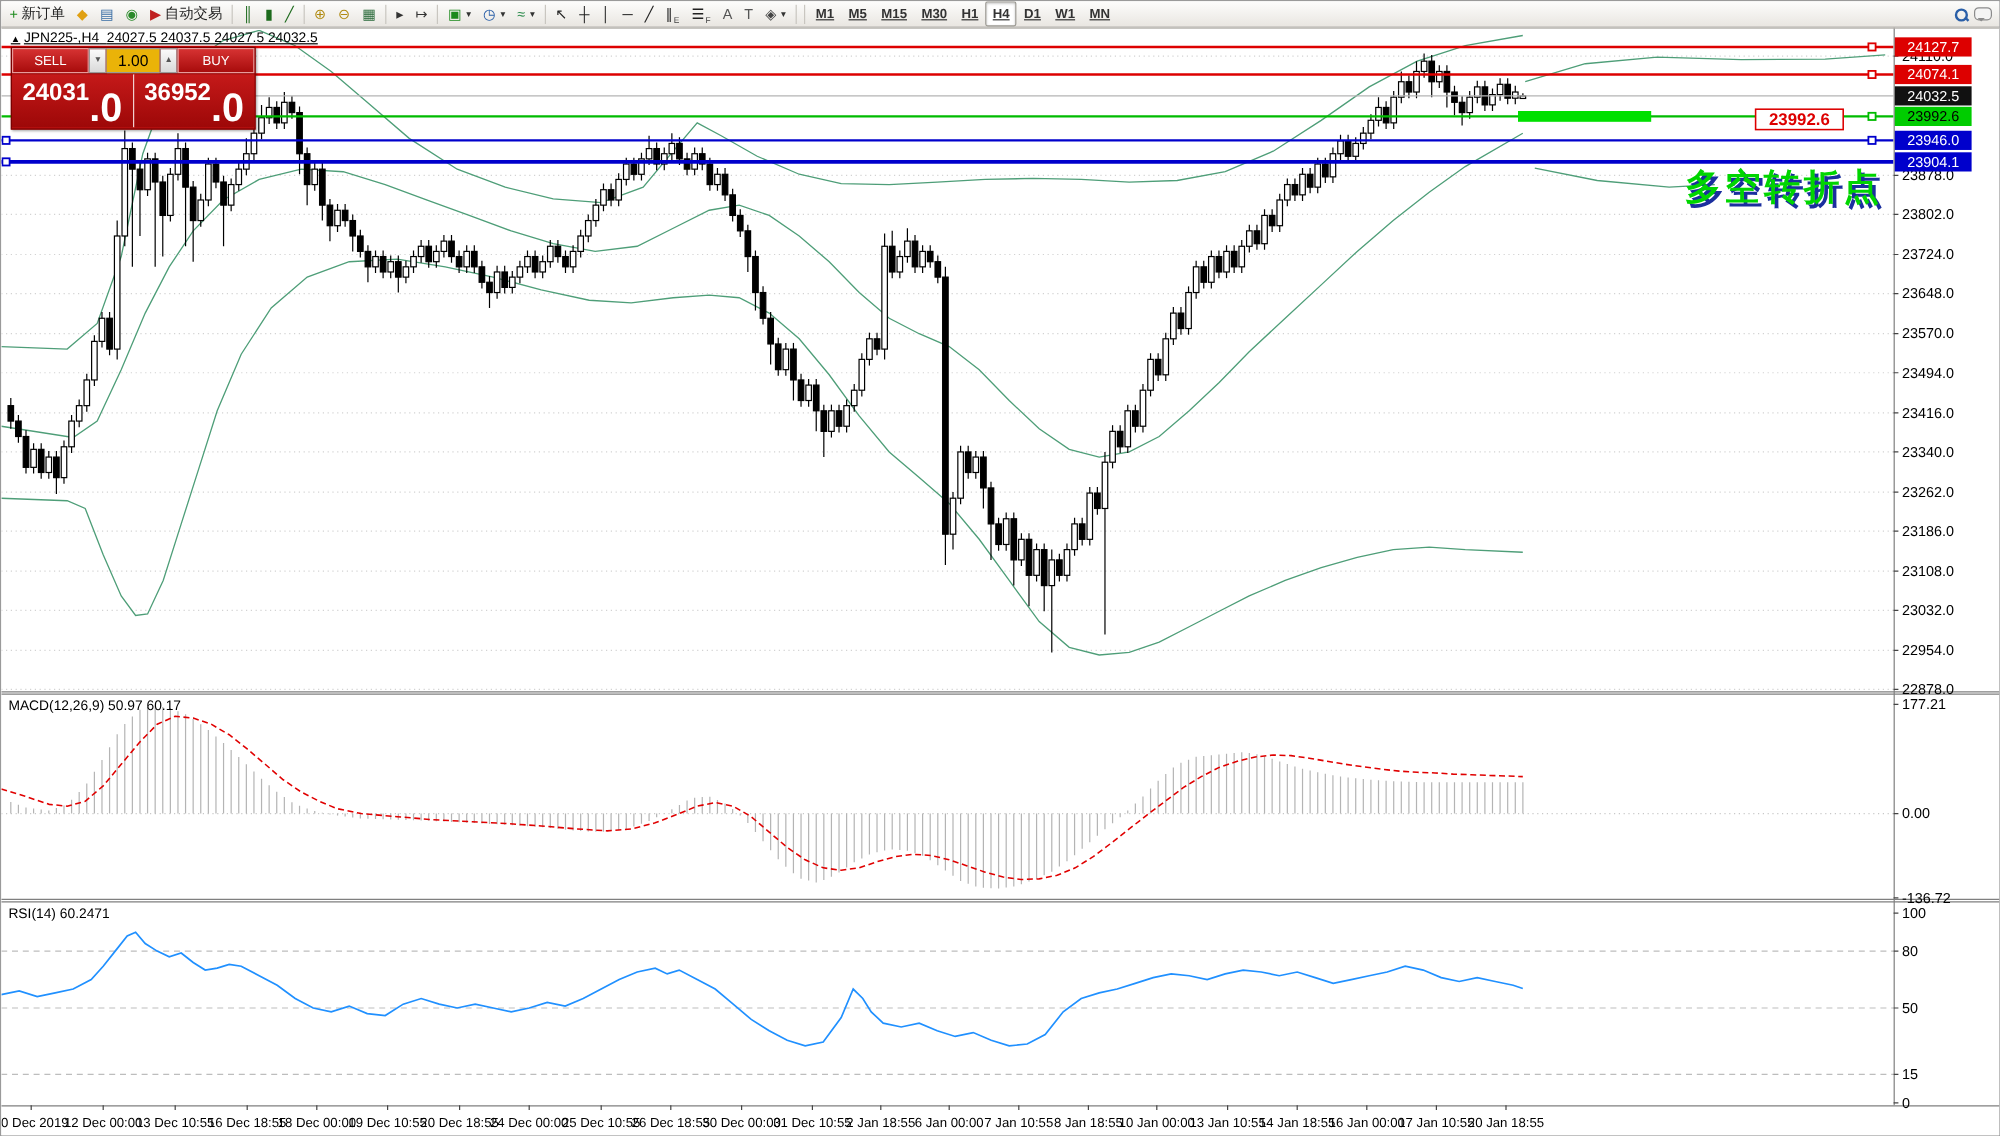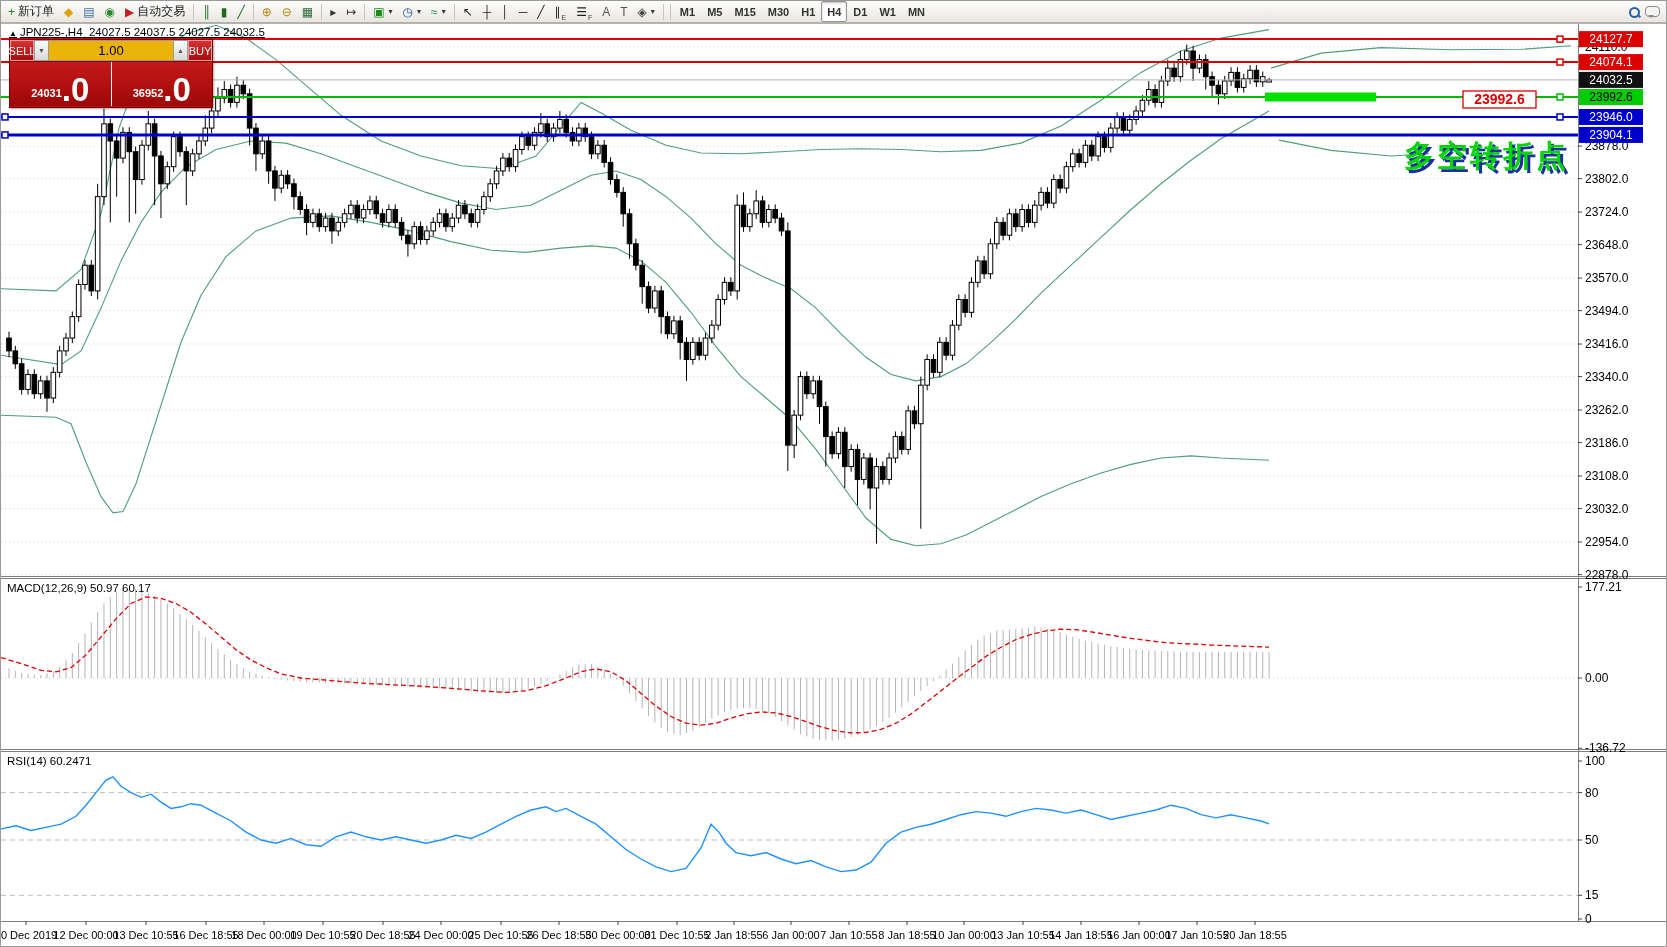--- a/index.html
+++ b/index.html
@@ -5,40 +5,40 @@
   html,body{margin:0;padding:0;background:#fff;font-family:"Liberation Sans",sans-serif;}
   #app{position:relative;width:1667px;height:947px;overflow:hidden;background:#fff;border:1px solid #9a9a9a;box-sizing:border-box;}
   
   #toolbar{position:absolute;left:0;top:0;width:1667px;height:22px;background:linear-gradient(#fdfdfc,#e9e6e1);border-bottom:1px solid #b5b2ac;display:flex;align-items:center;padding:0 2px;box-sizing:border-box;z-index:5;}
   .tb-btn{display:inline-flex;align-items:center;gap:3px;height:19px;padding:0 4px;border:1px solid transparent;border-radius:2px;font-size:12px;color:#222;cursor:default;white-space:nowrap;}
   .tb-btn.active{background:#fff;border:1px solid #9a9891;box-shadow:inset 0 1px 2px #bbb;}
   .tb-sep{width:1px;height:16px;background:#c9c6c0;margin:0 3px;}
   .tb-glyph{font-size:12px;line-height:1;}
   .tb-sub{font-size:7px;margin-left:-2px;align-self:flex-end;color:#444;}
   .tb-dd{font-size:8px;color:#333;margin-left:1px;}
-  .tb-tf{font-size:11px;font-weight:bold;color:#333;padding:0 5px;}
+  .tb-tf{font-size:11px;font-weight:bold;color:#333;padding:0 5px;text-decoration:underline;}
   .tb-right{margin-left:auto;display:flex;align-items:center;gap:6px;padding-right:6px;}
   .i-mag{position:relative;width:10px;height:10px;display:inline-block;}
   .i-mag::before{content:"";position:absolute;left:0;top:0;width:7px;height:7px;border:2px solid #2a5fa8;border-radius:50%;}
   .i-mag::after{content:"";position:absolute;left:8px;top:8px;width:4px;height:2px;background:#2a5fa8;transform:rotate(45deg);}
   .i-chat{position:relative;width:13px;height:9px;display:inline-block;border:1.5px solid #8b8b8b;border-radius:4px;background:#f4f4f4;}
   .i-chat::after{content:"";position:absolute;left:2px;top:8px;border:3px solid transparent;border-top-color:#8b8b8b;}
   
   #chart-title{position:absolute;left:8px;top:25px;font-size:11.5px;color:#000;z-index:4;background:transparent;text-decoration:underline;}
   #chart-title .tri{font-size:8px;margin-right:3px;}
   
   #trade-panel{position:absolute;left:8px;top:38px;width:202px;height:67px;z-index:6;border:1px solid #7a0000;background:#b80f0f;box-shadow:1px 1px 2px rgba(0,0,0,.35);}
   #tp-row1{display:flex;height:21px;border-bottom:1px solid #8e0505;}
-  .tp-btn{width:24px;font-size:11px;color:#fff;display:flex;align-items:center;justify-content:center;background:linear-gradient(#d63232,#a80c0c);border:1px solid #e89a9a;box-sizing:border-box;cursor:default;}
+  .tp-btn{width:64px;font-size:11px;color:#fff;display:flex;align-items:center;justify-content:center;background:linear-gradient(#d63232,#a80c0c);border:1px solid #e89a9a;box-sizing:border-box;cursor:default;}
   .tp-spin{width:15px;background:linear-gradient(#fbfbfb,#d9d9d9);border:1px solid #9a9a9a;box-sizing:border-box;display:flex;align-items:center;justify-content:center;font-size:7px;color:#555;cursor:default;}
   #tp-vol{flex:1;background:#eab308;border:1px solid #9a9a9a;border-left:none;border-right:none;display:flex;align-items:center;justify-content:center;font-size:13px;color:#000;}
   #tp-row2{display:flex;height:44px;}
   .tp-price{flex:1;display:flex;align-items:flex-end;justify-content:center;background:linear-gradient(#c51919,#9d0808);color:#fff;padding-bottom:3px;cursor:default;}
   .tp-price.sell{border-right:1px solid #ffffff;}
-  .tp-main{font-size:11px;font-weight:bold;line-height:1;margin-bottom:4px;}
+  .tp-main{font-size:20px;font-weight:bold;line-height:1;margin-bottom:16px;}
   .tp-pips{font-size:33px;font-weight:bold;line-height:.8;}
   
   #chart-svg{position:absolute;left:0;top:0;z-index:1;}
 </style>
 </head>
 <body>
 <div id="app">
 
 <div id="toolbar">
       <div class="tb-btn">

